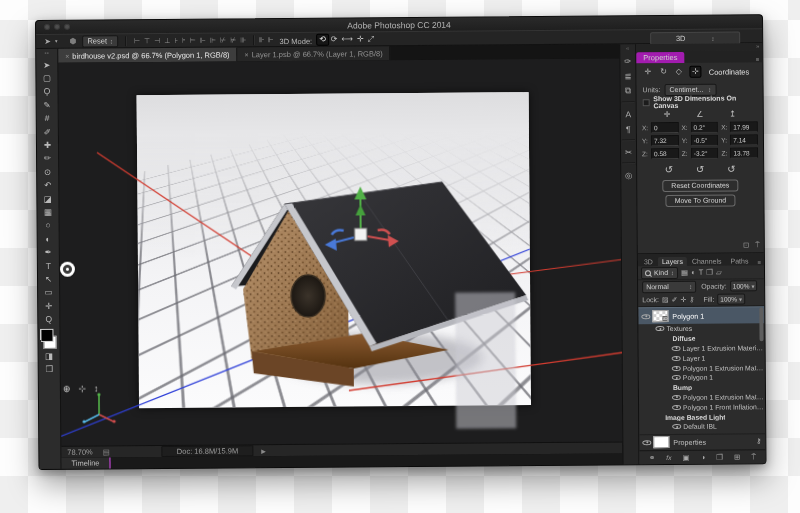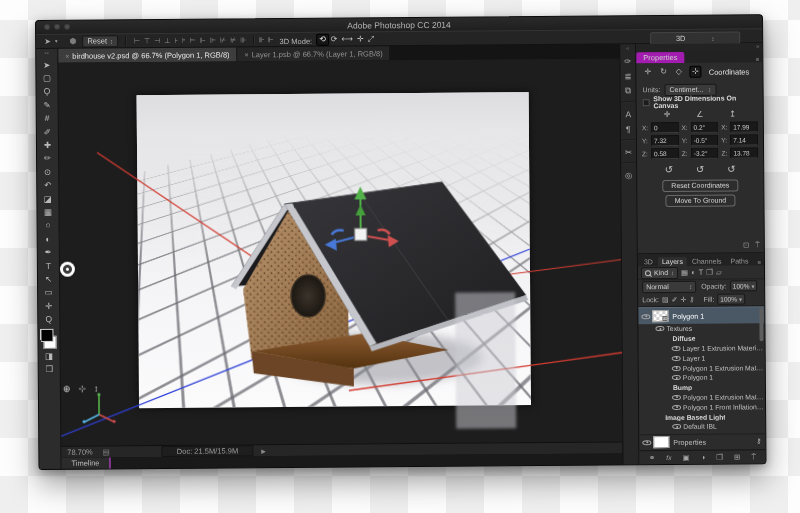--- a/index.html
+++ b/index.html
@@ -333,21 +333,21 @@
         <div class="camwidget">
           <span class="cw">⊕</span>
           <span class="cw">⊹</span>
           <span class="cw">↕</span>
         </div>
       </div>
 
       <div class="statusbar">
         <span class="zoombox">78.70%</span>
         <span style="margin-left:10px;color:#8a8a8a">▤</span>
-        <span class="docinfo">Doc: 21.5M/15.9M</span>
+        <span class="docinfo">Doc: 16.8M/15.9M</span>
         <span class="stArrow">▶</span>
       </div>
       <div class="timelinebar">
         <span class="tltab">Timeline</span>
       </div>
     </div>
 
     <div class="dockcol">
       <div class="dockstrip">
         <span class="tgrip">«</span>

